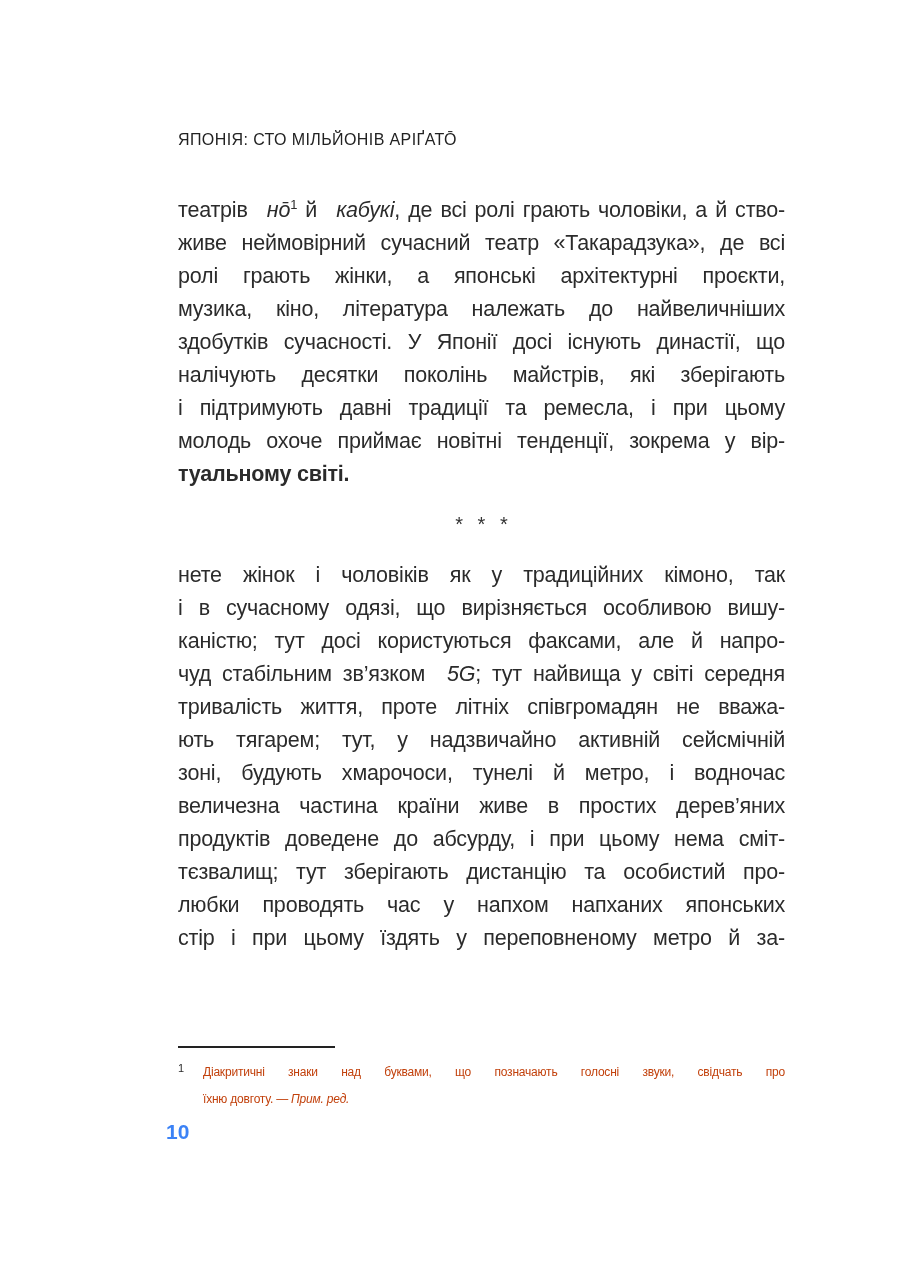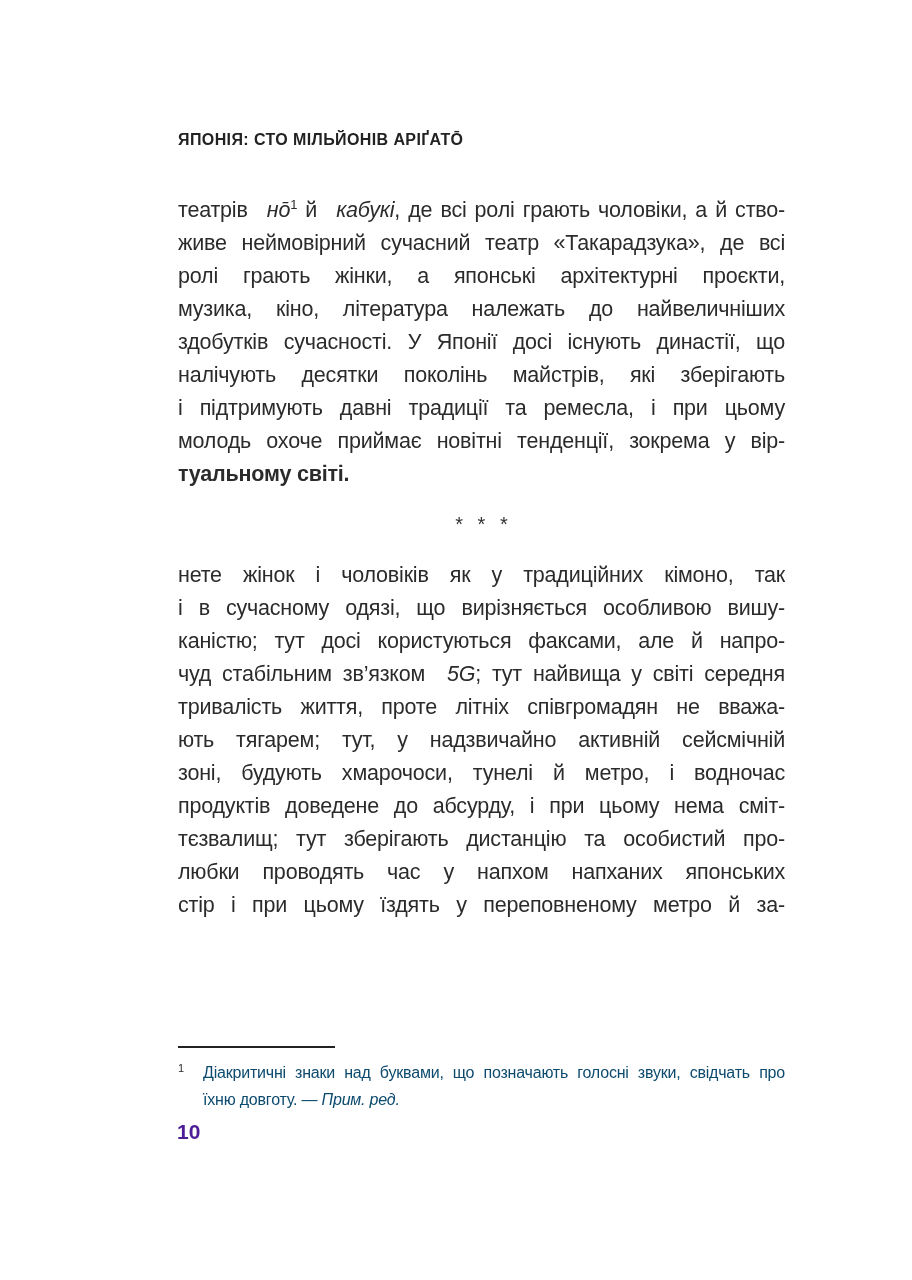--- a/index.html
+++ b/index.html
@@ -6,21 +6,21 @@
   body {
     width:912px; height:1280px;
     background:#ffffff;
     position:relative;
     font-family:"Liberation Sans", sans-serif;
     color:#2b2b2b;
     overflow:hidden;
   }
   .running-header {
     position:absolute; left:178px; top:131px;
-    font-size:16px; font-weight:700; letter-spacing:0.4px;
+    font-size:16px; font-weight:400; letter-spacing:0.4px;
     color:#222222; white-space:nowrap;
   }
   .text-block {
     position:absolute; left:178px; top:194px; width:607px;
   }
   .para .line {
     height:33px; line-height:33px;
     font-size:21.5px; letter-spacing:-0.2px;
     text-align:justify; text-align-last:justify;
     color:#2b2b2b;
@@ -37,29 +37,29 @@
   .footnote-block {
     position:absolute; left:178px; top:1046px; width:607px;
   }
   .footnote-rule {
     width:157px; height:2px; background:#222222; margin-bottom:11px;
   }
   .footnote { display:flex; align-items:flex-start; }
   .fn-marker { width:25px; flex:0 0 25px; font-size:11px; padding-top:3px; color:#2b2b2b; }
   .fn-lines { flex:1; }
   .fn-line {
-    font-size:16px; line-height:27px; letter-spacing:-0.2px;
-    text-align:justify; color:#0c4a6e;
+    font-size:12px; line-height:27px; letter-spacing:-0.2px;
+    text-align:justify; color:#c2410c;
   }
   .fn-line:first-child { text-align-last:justify; }
   .fn-line:last-child  { text-align-last:left; }
   .fn-line i { font-style:italic; }
   .page-number {
-    position:absolute; left:177px; top:1120px;
-    font-size:21px; font-weight:700; color:#4c1d95;
+    position:absolute; left:166px; top:1120px;
+    font-size:21px; font-weight:700; color:#3b82f6;
   }
 </style>
 </head>
 <body>
 
 <div class="running-header">ЯПОНІЯ: СТО МІЛЬЙОНІВ АРІҐАТО̄</div>
 
 <div class="text-block">
 
   <div class="para endpara">
@@ -77,20 +77,21 @@
   <div class="separator">* * *</div>
 
   <div class="para">
       <div class="line">нете жінок і чоловіків як у традиційних кімоно, так</div>
       <div class="line">і в сучасному одязі, що вирізняється особливою вишу-</div>
       <div class="line">каністю; тут досі користуються факсами, але й напро-</div>
       <div class="line">чуд стабільним зв’язком <i>5G</i>; тут найвища у світі середня</div>
       <div class="line">тривалість життя, проте літніх співгромадян не вважа-</div>
       <div class="line">ють тягарем; тут, у надзвичайно активній сейсмічній</div>
       <div class="line">зоні, будують хмарочоси, тунелі й метро, і водночас</div>
+      <div class="line">величезна частина країни живе в простих дерев’яних</div>
       <div class="line">продуктів доведене до абсурду, і при цьому нема сміт-</div>
       <div class="line">тєзвалищ; тут зберігають дистанцію та особистий про-</div>
       <div class="line">любки проводять час у напхом напханих японських</div>
       <div class="line">стір і при цьому їздять у переповненому метро й за-</div>
     </div>
 
 </div>
 
 <div class="footnote-block">
   <div class="footnote-rule"></div>

